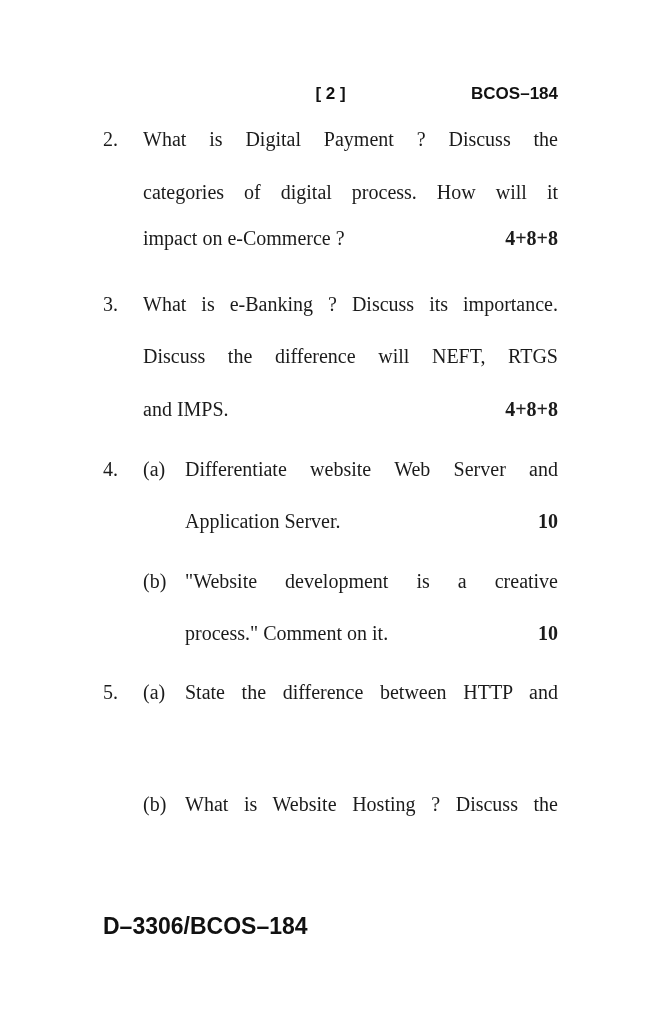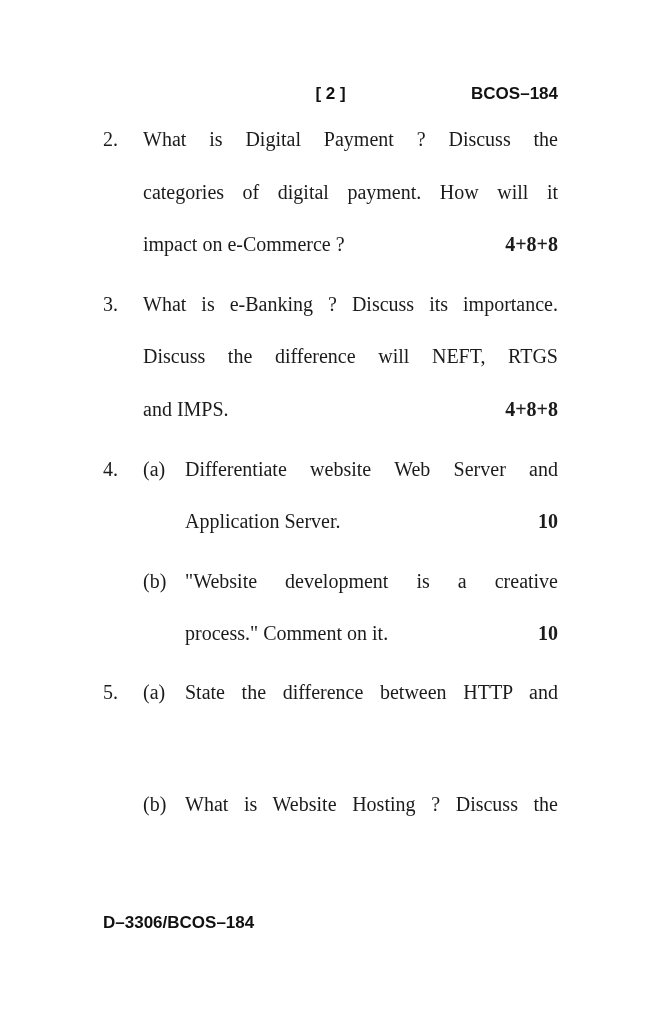--- a/index.html
+++ b/index.html
@@ -16,21 +16,21 @@
   .hdr {
     position:absolute; top:84px; left:103px; right:105px; height:22px;
     font-family:"Liberation Sans", sans-serif;
     font-weight:bold; font-size:17px; line-height:20px; color:#111;
   }
   .hdr .pg   { position:absolute; left:0; right:0; text-align:center; }
   .hdr .code { position:absolute; right:0; top:0; }
   .ftr {
     position:absolute; top:913px; left:103px;
     font-family:"Liberation Sans", sans-serif;
-    font-weight:bold; font-size:17px; color:#111;
+    font-weight:bold; font-size:23px; color:#111;
   }
   
   .row {
     position:absolute; left:103px; width:455px; height:34px;
     display:flex; align-items:flex-start; overflow:hidden;
     font-size:20px; line-height:30px;
   }
   .qnum   { flex:0 0 40px; }
   .plabel { flex:0 0 42px; }
   .sp40   { flex:0 0 40px; }
@@ -49,23 +49,23 @@
     <div class="pg">[ 2 ]</div>
     <div class="code">BCOS–184</div>
   </div>
 
   <div class="row" style="top:124px">
     <span class="qnum">2.</span>
     <div class="jtext">What is Digital Payment ? Discuss the</div>
   </div>
   <div class="row" style="top:177px">
     <span class="sp40"></span>
-    <div class="jtext">categories of digital payment. How will it</div>
+    <div class="jtext">categories of digital process. How will it</div>
   </div>
-  <div class="row" style="top:229px">
+  <div class="row" style="top:223px">
     <span class="sp40"></span>
     <div class="lastline">
       <span>impact on e-Commerce ?</span>
       <span class="marks">4+8+8</span>
     </div>
   </div>
 
   <div class="row" style="top:289px">
     <span class="qnum">3.</span>
     <div class="jtext">What is e-Banking ? Discuss its importance.</div>

